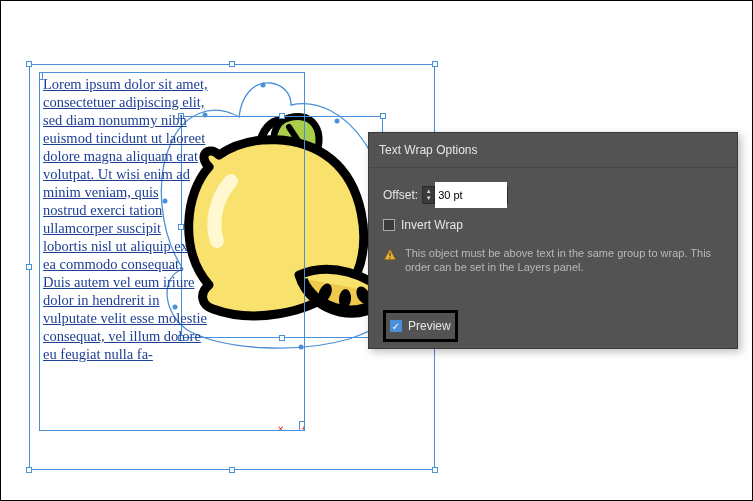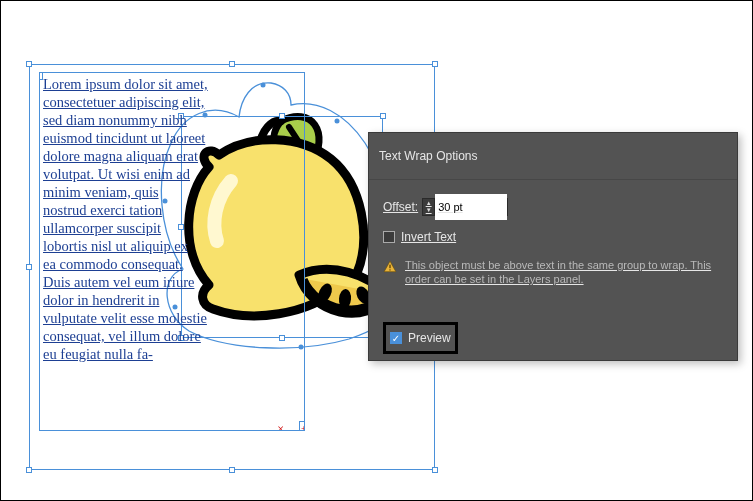--- a/index.html
+++ b/index.html
@@ -106,27 +106,26 @@
     left: 367px;
     top: 131px;
     width: 370px;
     background: #535353;
     color: #e6e6e6;
     font-size: 12px;
     box-shadow: 3px 3px 8px rgba(0,0,0,0.25);
     border: 1px solid #3a3a3a;
   }
   .dialog-title {
-    padding: 16px 10px;
+    padding: 10px 10px;
     border-bottom: 1px solid #474747;
     font-size: 12px;
   }
   .dialog-body {
     padding: 18px 6px 10px 14px;
-    text-decoration: underline;
   }
   .row { display:flex; align-items:center; margin-bottom:14px; }
   .label { margin-right: 4px; }
   .spinner {
     display:flex; align-items:center;
     background:#3b3b3b;
     border:1px solid #2a2a2a;
     height:18px;
   }
   .spin-arrows {
@@ -276,21 +275,21 @@
         <div class="spinner">
           <div class="spin-arrows">
             <span>▲</span>
               <span>▼</span>
           </div>
           <input class="spin-input" value="30 pt" style="">
         </div>
       </div>
       <div class="row">
         <span class="checkbox"></span>
-        <span>Invert Text</span>
+        <span>Invert Wrap</span>
       </div>
       <div class="warning-row">
         <svg class="warn-icon" viewBox="0 0 24 24">
           <path d="M12 2 L22 20 L2 20 Z" fill="#e8b339" stroke="#6b4b00" stroke-width="1"></path>
           <rect x="11" y="8" width="2" height="6" fill="#4a3100"></rect>
           <rect x="11" y="16" width="2" height="2" fill="#4a3100"></rect>
         </svg>
         <div class="warn-text">This object must be above text in the same group to wrap. This order can be set in the Layers panel.</div>
       </div>
     </div>

